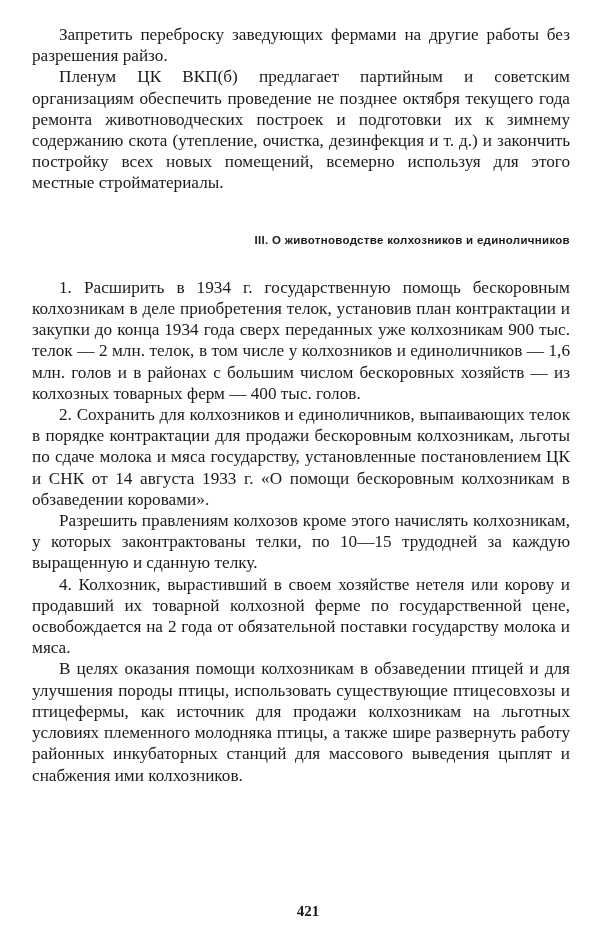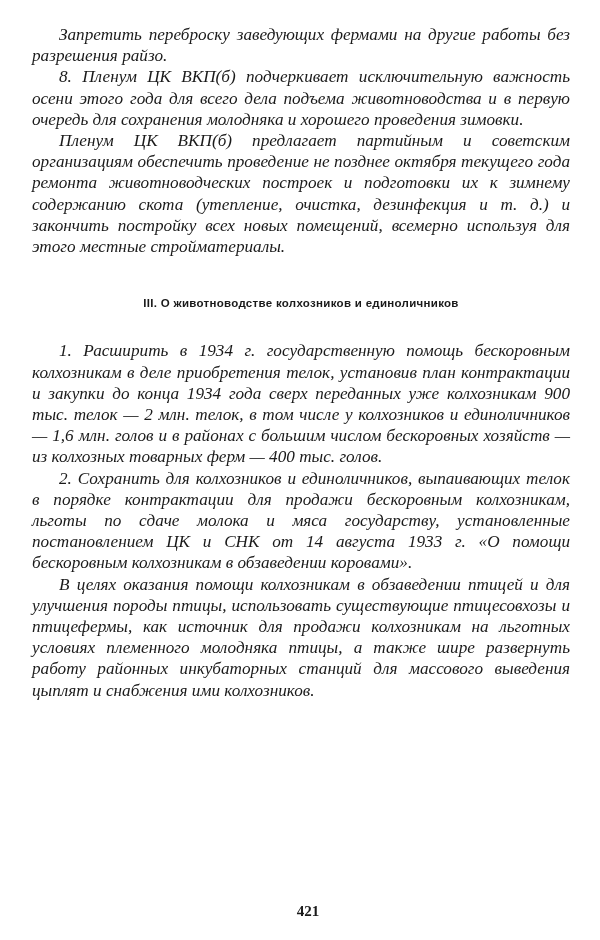--- a/index.html
+++ b/index.html
@@ -3,40 +3,41 @@
 <meta charset="utf-8">
 <style>
   html, body { margin: 0; padding: 0; background: #ffffff; }
   body { width: 600px; height: 940px; position: relative; overflow: hidden; }
   .page {
     position: absolute; left: 32px; top: 24px; width: 538px;
     font-family: "Liberation Serif", serif;
     font-size: 17.2px; line-height: 21.2px; color: #1a1a1a;
     text-align: justify; hyphens: manual;
   }
-  .page p { margin: 0; text-indent: 27px; font-style: italic; }
+  .page p { margin: 0; text-indent: 27px; }
   .heading {
     font-family: "Liberation Sans", sans-serif; font-weight: bold;
-    font-size: 11.5px; text-align: center; letter-spacing: 0.3px;
+    font-size: 11.5px; text-align: right; letter-spacing: 0.3px;
     margin: 36px 0 26px 0; text-indent: 0;
   }
   .footer {
     position: absolute; left: 0; width: 600px; top: 903px;
     text-align: center; font-family: "Liberation Serif", serif;
     font-weight: bold; font-size: 15px; color: #1a1a1a; margin-left: 8px;
   }
 </style>
 </head>
 <body>
 
 <div class="page">
   <p>Запретить переброску заведующих фермами на другие работы без разрешения райзо.</p>
-  <p>8. Пленум ЦК ВКП(б) подчеркивает исключительную важность осени этого года для всего дела подъема животноводства и в первую очередь для сохранения молодняка и хорошего проведения зимовки.</p>
   <p>Пленум ЦК ВКП(б) предлагает партийным и советским организациям обеспечить проведение не позднее октября текущего года ремонта животноводческих построек и подготовки их к зимнему содержанию скота (утепление, очистка, дезинфекция и т. д.) и закончить постройку всех новых помещений, всемерно используя для этого местные стройматериалы.</p>
 
   <div class="heading">III. О животноводстве колхозников и единоличников</div>
 
   <p>1. Расширить в 1934 г. государственную помощь бескоровным колхозникам в деле приобретения телок, установив план контрактации и закупки до конца 1934 года сверх переданных уже колхозникам 900 тыс. телок — 2 млн. телок, в том числе у колхозников и единоличников — 1,6 млн. голов и в районах с большим числом бескоровных хозяйств — из колхозных товарных ферм — 400 тыс. голов.</p>
   <p>2. Сохранить для колхозников и единоличников, выпаивающих телок в порядке контрактации для продажи бескоровным колхозникам, льготы по сдаче молока и мяса государству, установленные постановлением ЦК и СНК от 14 августа 1933 г. «О помощи бескоровным колхозникам в обзаведении коровами».</p>
+  <p>Разрешить правлениям колхозов кроме этого начислять колхозникам, у которых законтрактованы телки, по 10—15 трудодней за каждую выращенную и сданную телку.</p>
+  <p>4. Колхозник, вырастивший в своем хозяйстве нетеля или корову и продавший их товарной колхозной ферме по государственной цене, освобождается на 2 года от обязательной поставки государству молока и мяса.</p>
   <p>В целях оказания помощи колхозникам в обзаведении птицей и для улучшения породы птицы, использовать существующие птицесовхозы и птицефермы, как источник для продажи колхозникам на льготных условиях племенного молодняка птицы, а также шире развернуть работу районных инкубаторных станций для массового выведения цыплят и снабжения ими колхозников.</p>
 </div>
 
 <div class="footer">421</div>
 
 </body></html>

